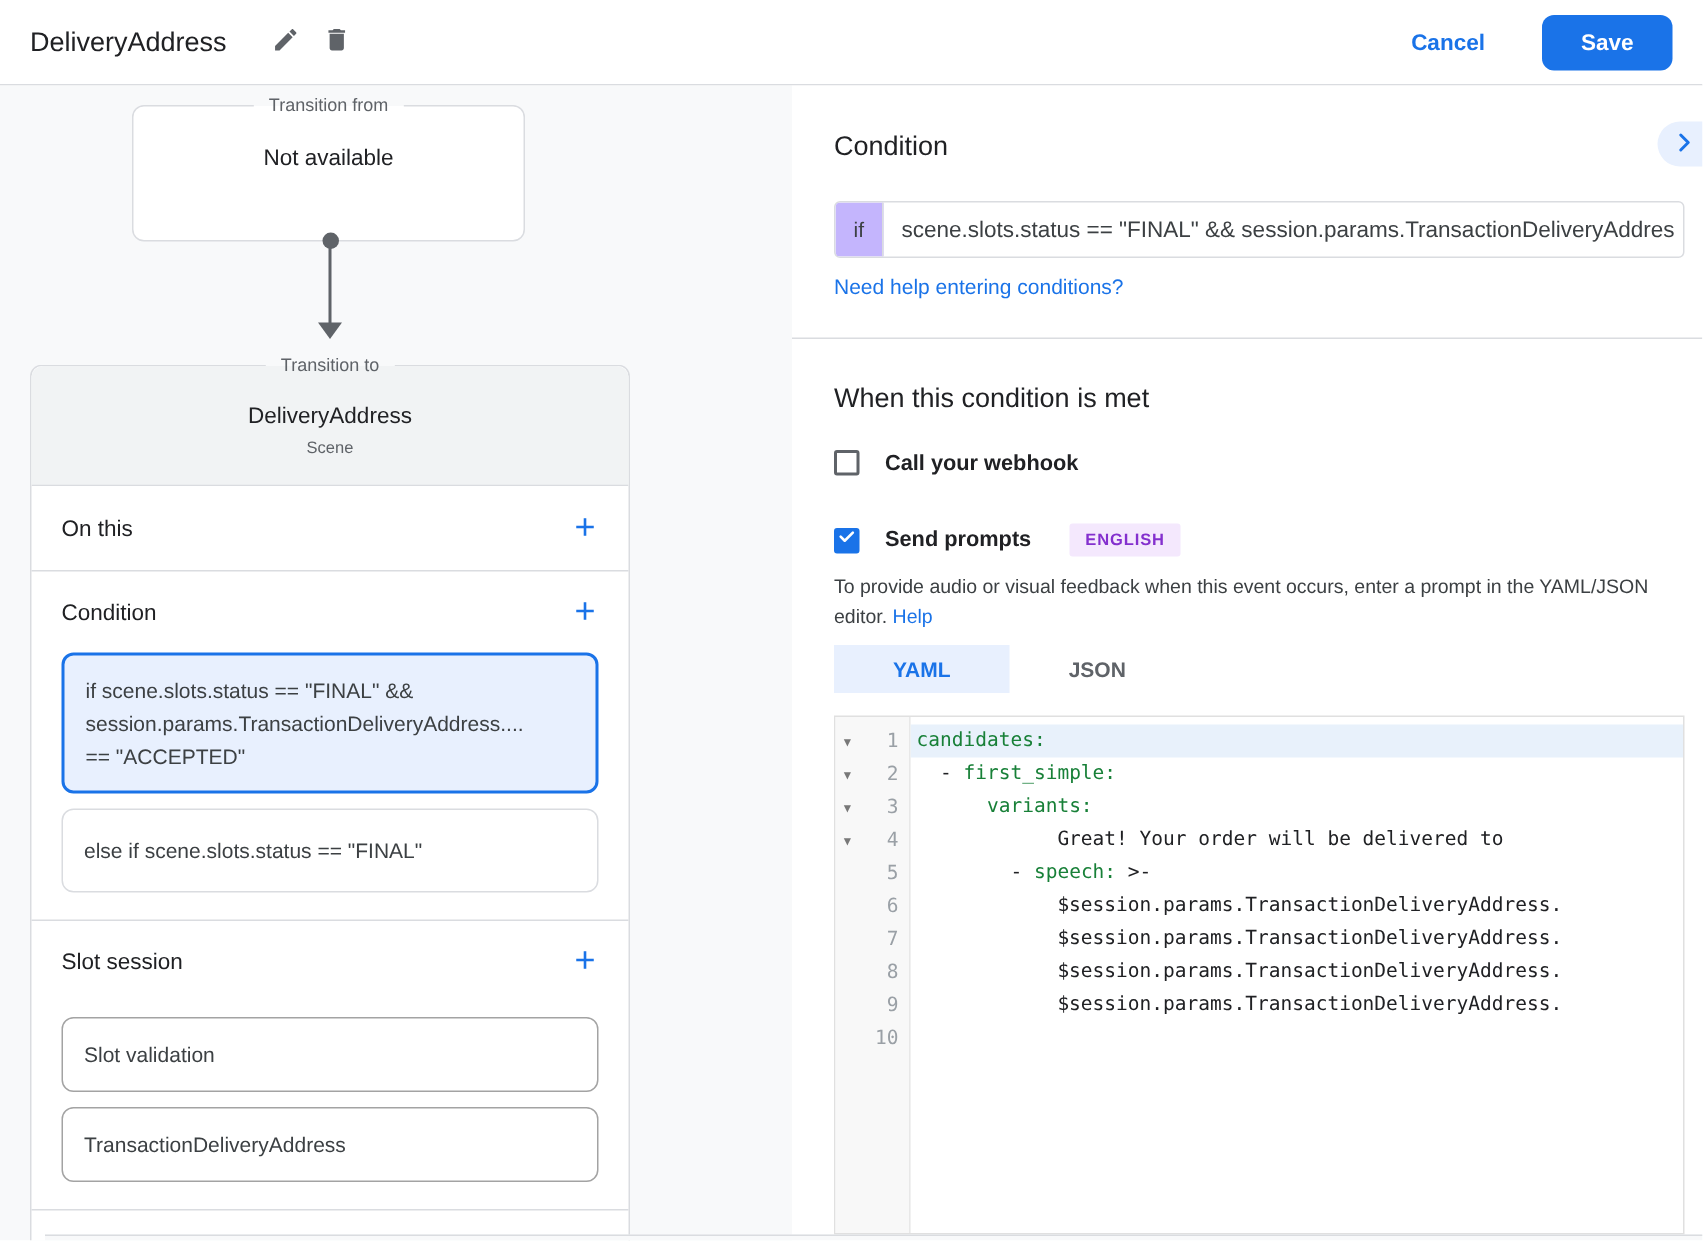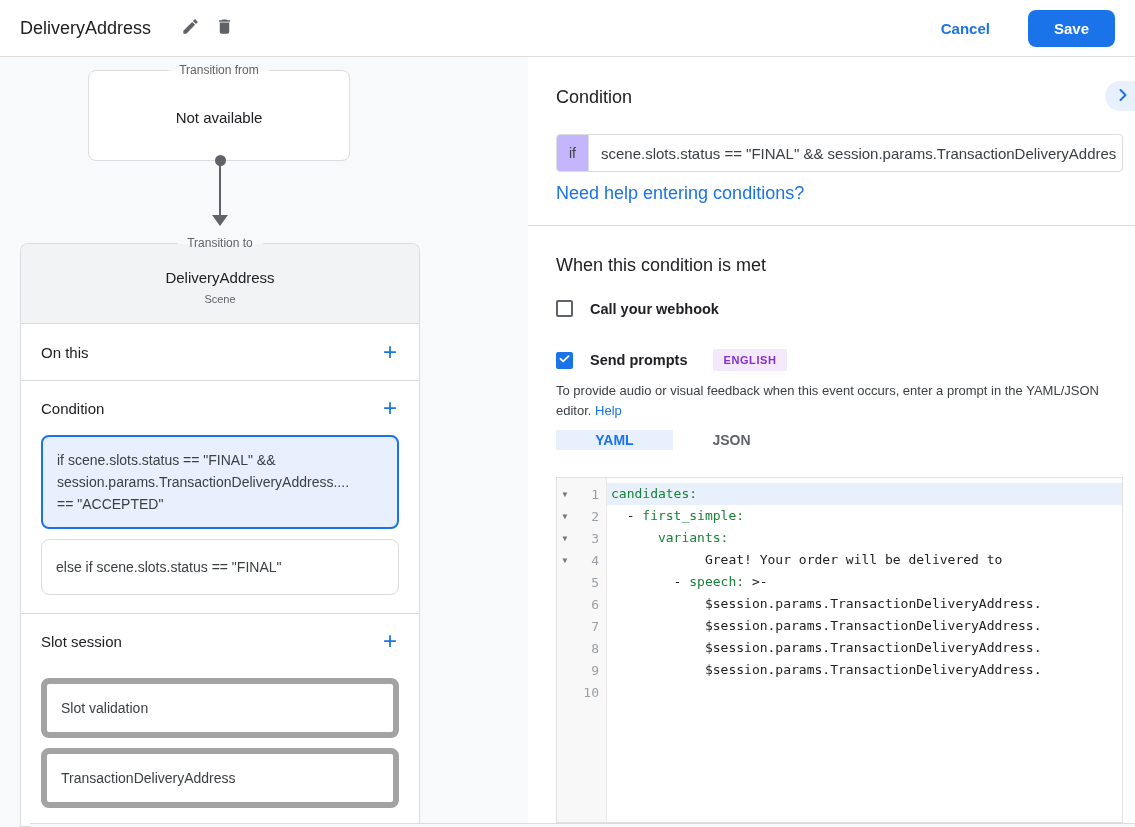--- a/index.html
+++ b/index.html
@@ -20,21 +20,21 @@
               font-weight:600; padding:10px 26px; cursor:pointer; font-family:inherit; }
 
   
   .left-panel { position:absolute; top:57px; left:0; width:528px; height:770px;
                 background:#f8f9fa; overflow:hidden; }
   .tfrom-box { position:absolute; left:88px; top:13px; width:262px; height:91px; background:#fff;
                border:1px solid #dadce0; border-radius:8px; }
   .box-legend { position:absolute; top:-8px; left:50%; transform:translateX(-50%);
                 font-size:12px; color:#5f6368; padding:0 10px; white-space:nowrap;
                 background:linear-gradient(180deg,#f8f9fa 55%,#ffffff 45%); }
-  .tfrom-value { text-align:center; margin-top:38px; font-size:15px; color:#202124; }
+  .tfrom-value { text-align:center; margin-top:26px; font-size:15px; color:#202124; }
   .conn-dot { position:absolute; left:215px; top:98px; width:11px; height:11px;
               border-radius:50%; background:#5f6368; }
   .conn-line { position:absolute; left:219px; top:108px; width:2px; height:52px; background:#5f6368; }
   .conn-arrow { position:absolute; left:212px; top:158px; width:0; height:0;
                 border-left:8px solid transparent; border-right:8px solid transparent;
                 border-top:11px solid #5f6368; }
 
   .tto-card { position:absolute; left:20px; top:186px; width:400px; height:590px; background:#fff;
               border:1px solid #dadce0; border-bottom:none; border-radius:8px 8px 0 0; }
   .tto-legend { position:absolute; top:-8px; left:50%; transform:translateX(-50%);
@@ -50,56 +50,56 @@
   .sec-label { font-size:15px; color:#202124; }
   .plus-btn { border:none; background:none; color:#1a73e8; font-size:24px; font-weight:300;
               cursor:pointer; line-height:1; padding:0 2px; font-family:inherit; }
   .sec-block { padding:0 20px 18px 20px; border-bottom:1px solid #dadce0; }
   .sec-block-head { display:flex; align-items:center; justify-content:space-between; height:54px; }
   .cond-card { border-radius:8px; font-size:14px; line-height:22px; color:#3c4043;
                padding:12px 14px; white-space:pre-line; cursor:pointer; }
   .cond-card.selected { background:#e8f0fe; border:2px solid #1a73e8; }
   .cond-card.plain { background:#fff; border:1px solid #dadce0; margin-top:10px;
                      padding:16px 14px; white-space:normal; }
-  .slot-card { background:#fff; border:6px solid #a3a3a3; border-radius:8px; font-size:14px;
+  .slot-card { background:#fff; border:1px solid #a3a3a3; border-radius:8px; font-size:14px;
                color:#3c4043; padding:16px 14px; margin-top:10px; cursor:pointer; }
   .sec-row.last { border-bottom:none; }
 
   
   .right-panel { position:absolute; top:57px; left:528px; width:607px; height:770px;
                  background:#fff; overflow:hidden; }
   .panel-title { position:absolute; left:28px; top:30px; font-size:18px; color:#202124; }
   .collapse-pill { position:absolute; top:24px; right:-16px; width:46px; height:30px;
                    border:none; border-radius:16px; background:#e8f0fe; cursor:pointer;
                    display:flex; align-items:center; padding-left:8px; }
   .if-row { position:absolute; left:28px; top:77px; width:567px; height:38px;
             border:1px solid #dadce0; border-radius:4px; display:flex; overflow:hidden; }
   .if-cell { width:32px; background:#c4b5fd; border-right:1px solid #dadce0; display:flex;
              align-items:center; justify-content:center; font-size:14px; color:#3c4043; }
   .if-value { flex:1; display:flex; align-items:center; padding:0 12px; font-size:15px;
               color:#3c4043; white-space:nowrap; overflow:hidden; }
-  .help-link { position:absolute; left:28px; top:126px; font-size:18px; color:#1a73e8;
+  .help-link { position:absolute; left:28px; top:126px; font-size:14px; color:#1a73e8;
                text-decoration:none; }
   .panel-divider { position:absolute; left:0; top:168px; width:607px; height:1px; background:#dadce0; }
   .when-title { position:absolute; left:28px; top:198px; font-size:18px; color:#202124; }
 
   .check-row { position:absolute; left:28px; display:flex; align-items:center; }
   .checkbox { width:17px; height:17px; border:2px solid #5f6368; border-radius:2px;
               margin-right:17px; flex:none; cursor:pointer; }
   .checkbox.checked { background:#1a73e8; border-color:#1a73e8; display:flex;
                       align-items:center; justify-content:center; }
   .check-label { font-size:14.5px; font-weight:700; color:#202124; }
   .lang-badge { margin-left:26px; background:#f4e8fd; color:#8430ce; font-size:11px;
                 font-weight:700; letter-spacing:.6px; padding:5px 10px; border-radius:2px; }
   .helper-text { position:absolute; left:28px; top:324px; width:562px; font-size:13px;
                  line-height:20px; color:#3c4043; }
   .inline-link { color:#1a73e8; text-decoration:none; cursor:pointer; }
 
   .tabs { position:absolute; left:28px; top:373px; display:flex; }
-  .tab { width:117px; height:20px; display:flex; align-items:center; justify-content:center;
+  .tab { width:117px; height:32px; display:flex; align-items:center; justify-content:center;
          font-size:14px; font-weight:600; color:#5f6368; cursor:pointer; }
   .tab.active { background:#e8f0fe; color:#1a73e8; }
 
   .editor { position:absolute; left:28px; top:420px; width:567px; height:346px;
             border:1px solid #e0e0e0; display:flex; background:#fff;
             font-family:"DejaVu Sans Mono", monospace; font-size:13px; }
   .gutter { width:50px; background:#f8f8f8; border-right:1px solid #e8e8e8; padding-top:5px; }
   .gutter-row { height:22px; display:flex; align-items:center; }
   .fold { width:16px; text-align:center; font-size:8px; color:#787878; cursor:pointer; }
   .lnum { flex:1; text-align:right; padding-right:7px; color:#9aa0a6; }

